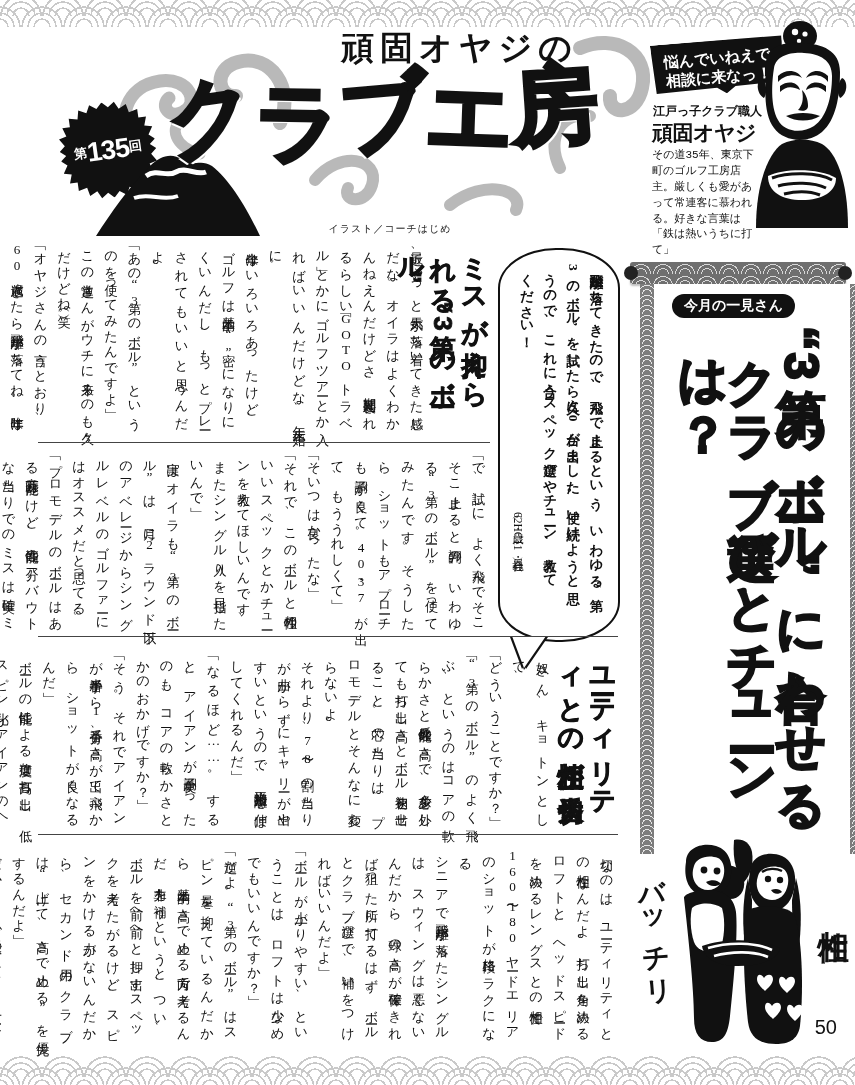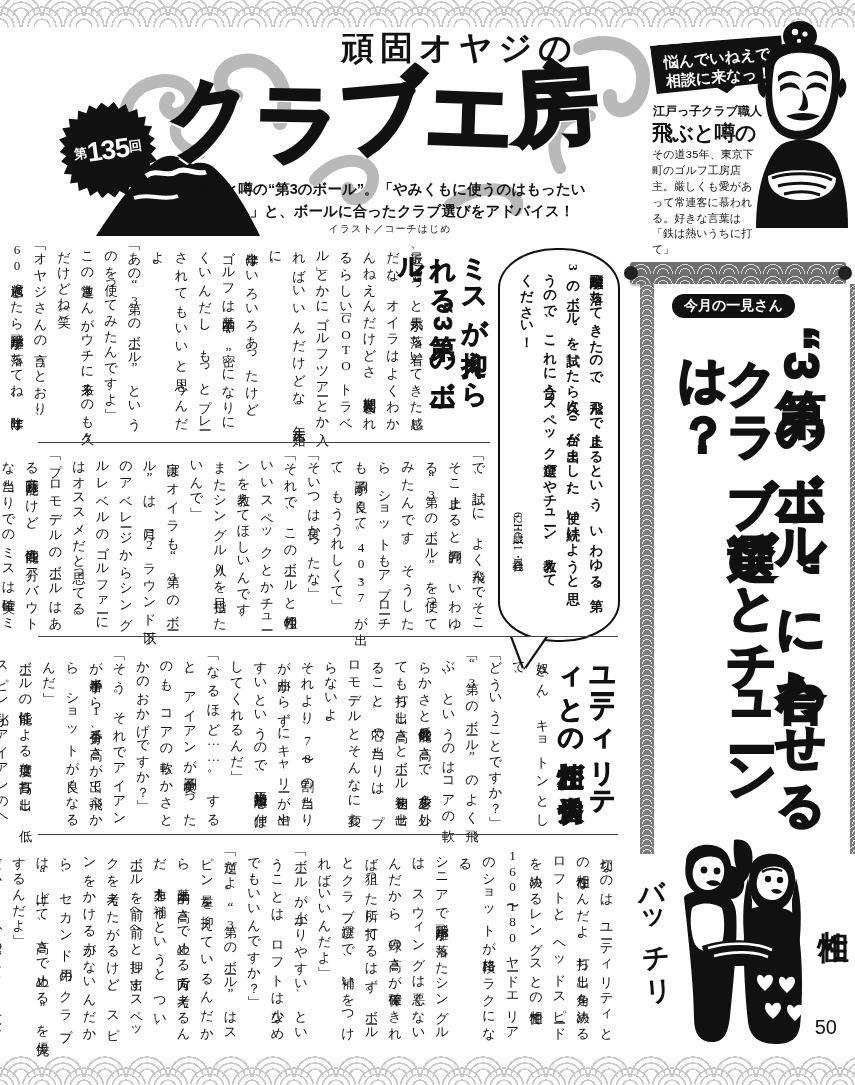--- a/index.html
+++ b/index.html
@@ -249,31 +249,30 @@
     <div class="mt-sub">頑固オヤジの</div>
 
     <div class="mt-main">
       <span class="c1">ク</span>
       <span class="c2">ラ</span>
       <span class="c3">ブ</span>
       <span class="c4">エ</span>
       <span class="c5">房</span>
     </div>
 
-    <div class="lead">飛ぶと噂の“第3のボール”。「やみくもに使うのはもったいない！」と、ボールに合ったクラブ選びをアドバイス！</div>
     <div class="credit">イラスト／コーチはじめ</div>
 
     <div class="speech-tag">
       <span>悩んでいねえで</span>
       <span>相談に来なっ！</span>
     </div>
 
     <div class="prof">
       <div class="prof-role">江戸っ子クラブ職人</div>
-      <div class="prof-name">飛ぶと噂の</div>
+      <div class="prof-name">頑固オヤジ</div>
       <div class="prof-desc">その道35年、東京下町のゴルフ工房店主。厳しくも愛があって常連客に慕われる。好きな言葉は「鉄は熱いうちに打て」</div>
     </div>
 
     <svg class="oyaji" viewBox="0 0 108 215">
       <g fill="#111">
 
         <ellipse cx="52" cy="16" rx="17" ry="15"></ellipse>
         <circle cx="47" cy="12" r="3.2" fill="#fff"></circle>
         <circle cx="57" cy="14" r="2.6" fill="#fff"></circle>
         <circle cx="51" cy="21" r="2.2" fill="#fff"></circle>

